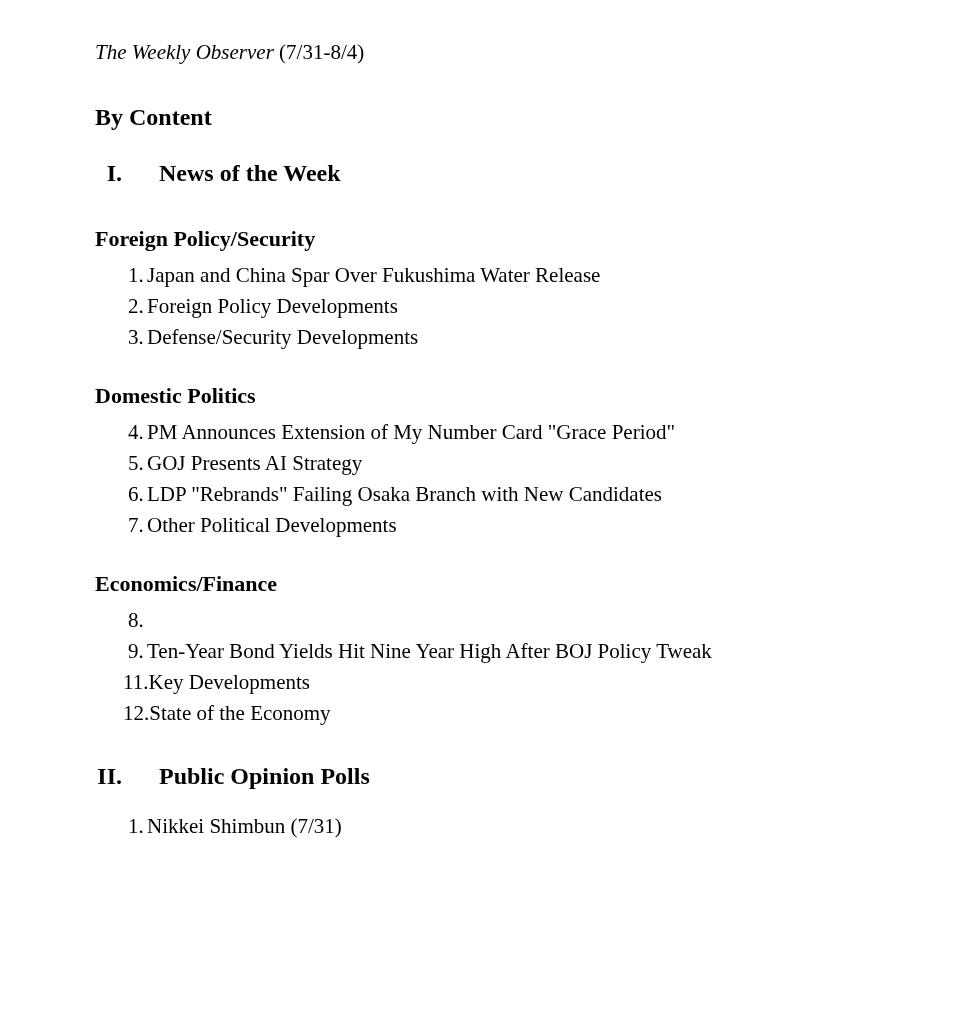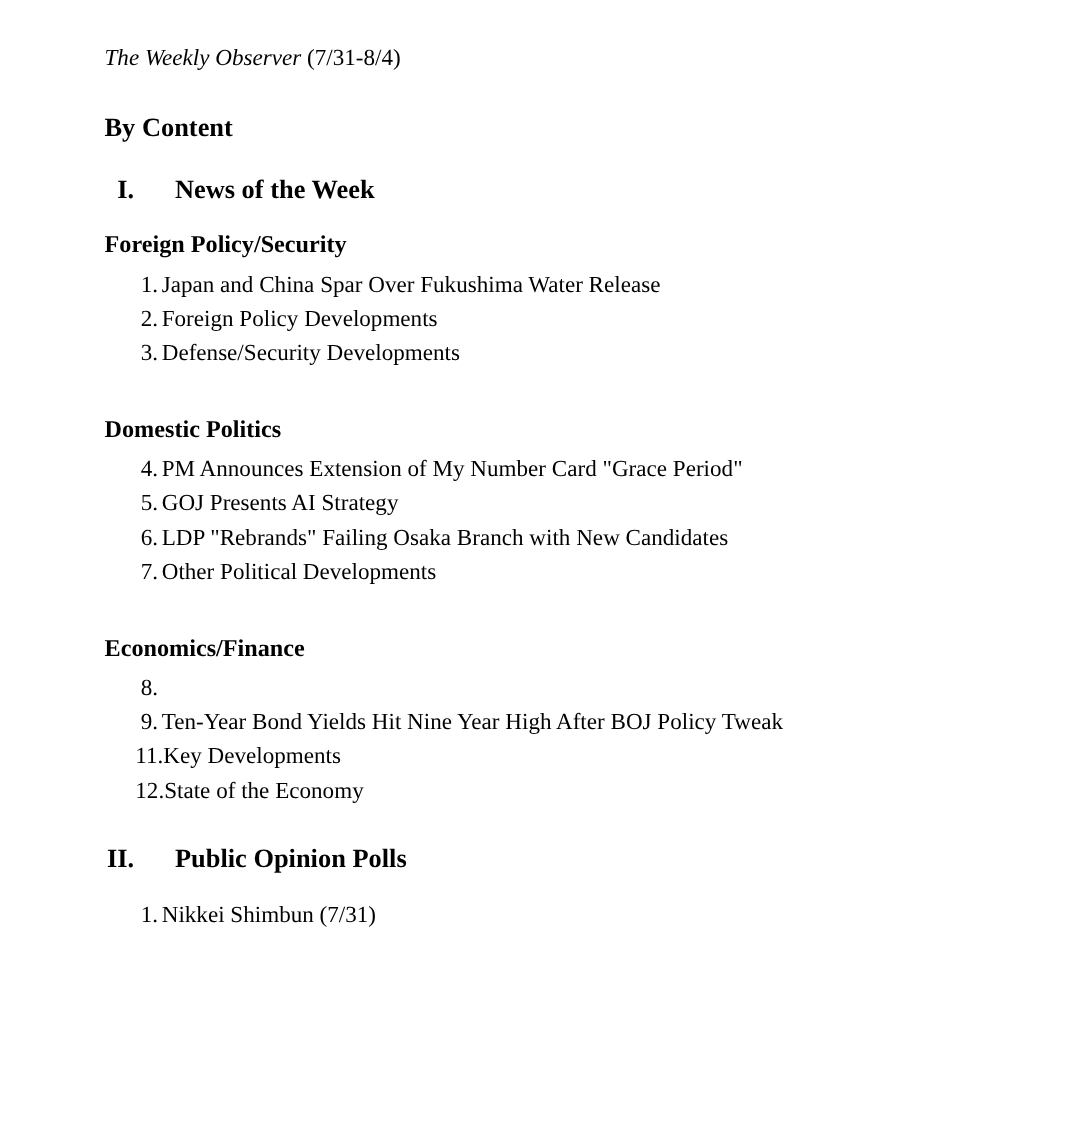--- a/index.html
+++ b/index.html
@@ -35,26 +35,26 @@
     line-height: 30px;
     font-weight: bold;
   }
   .sec-heading .roman {
     width: 27px;
     flex-shrink: 0;
     text-align: right;
   }
   .sec-heading .sec-title { margin-left: 37px; }
   .subhead {
-    margin-top: 41px;
+    margin-top: 30px;
     font-size: 22px;
     line-height: 26px;
     font-weight: bold;
   }
-  .subhead.first { margin-top: 21px; }
+  .subhead.first { margin-top: 38px; }
   .toc-list {
     margin-top: 8px;
     padding-left: 33px;
     font-size: 21px;
   }
   .toc-list.polls { margin-top: 20px; }
   .toc-item {
     display: flex;
     line-height: 31px;
   }

